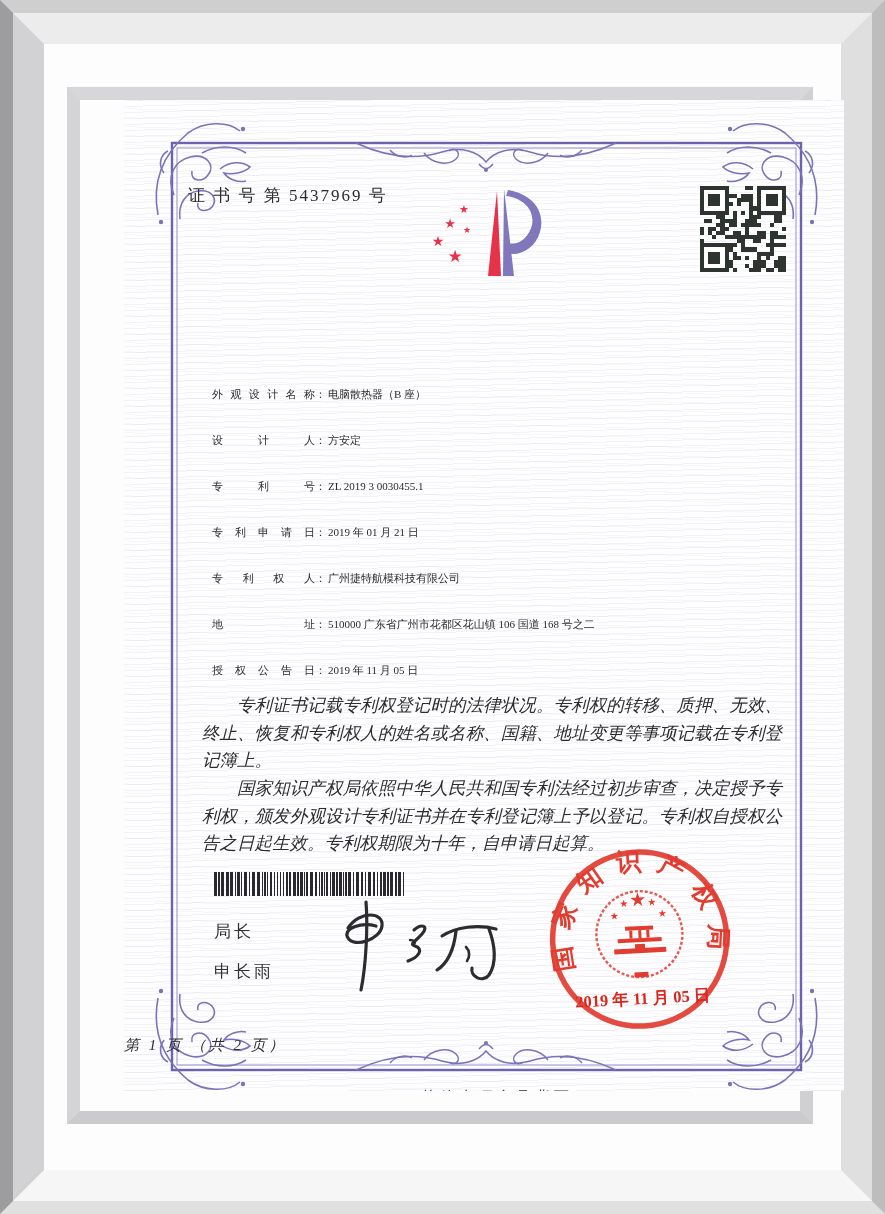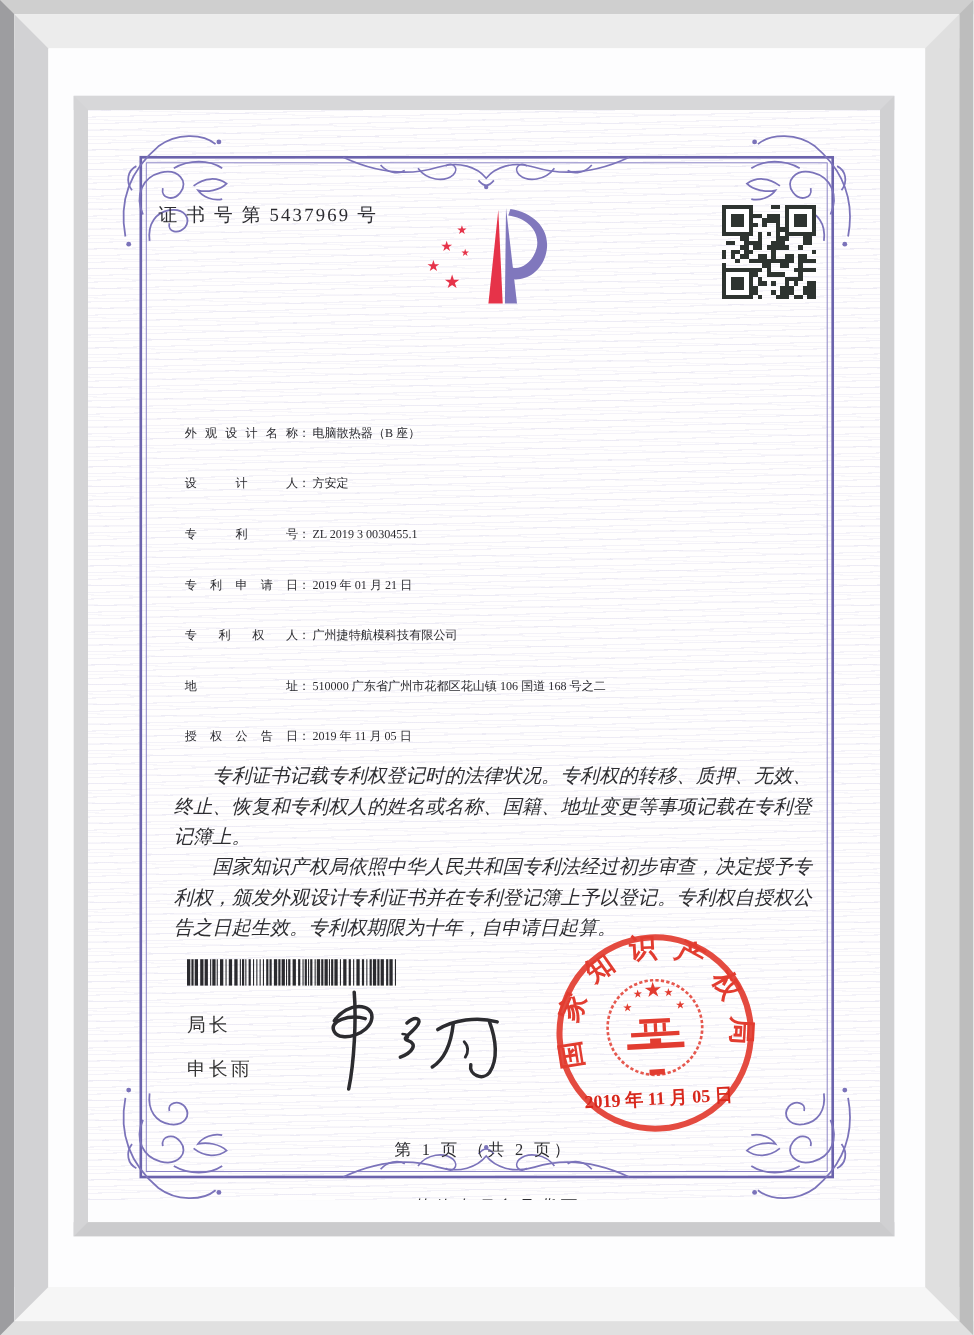--- a/index.html
+++ b/index.html
@@ -8,41 +8,42 @@
   .frame-in{width:100%;height:100%;border:31px solid;border-color:#ececec #dfdfdf #f6f6f6 #d2d2d4;}
   .mat{width:100%;height:100%;background:#fdfdfe;padding:43px 28px 46px 23px;}
   .bevel{width:100%;height:100%;border:13px solid;border-color:#d7d7d9 #d0d0d2 #cbcbcd #d4d4d6;}
   .sheet{
     position:relative;width:720px;height:991px;overflow:hidden;color:#2e2e33;
     font-family:"Liberation Serif","DejaVu Serif",serif;
     background:
       repeating-linear-gradient(178.5deg, rgba(124,116,188,0.085) 0 1px, rgba(255,255,255,0) 1px 6px),
       repeating-linear-gradient(181.5deg, rgba(124,116,188,0.055) 0 1px, rgba(255,255,255,0) 1px 9px),
       #fffefe;
+    margin-left: 44px;
   }
   .abs{position:absolute;}
   .certno{left:64px;top:84px;font-size:17px;letter-spacing:2px;color:#2b2b30;}
   .logo{left:298px;top:78px;width:124px;height:108px;}
   .qr{left:576px;top:86px;width:86px;height:86px;}
   .title{left:0;right:0;top:196px;text-align:center;font-size:37px;font-weight:600;letter-spacing:7px;color:#232329;}
   .fields{left:88px;top:284px;width:575px;font-size:11px;color:#2b2b30;}
   .frow{margin-bottom:26px;line-height:20px;white-space:nowrap;position:relative;}
   .flabel{display:inline-block;width:103px;text-align:justify;text-align-last:justify;}
   .fcolon{display:inline-block;margin-right:2px;}
   .pair2{position:absolute;left:287px;top:0;}
   .paras{left:78px;top:592px;width:580px;font-size:17.5px;line-height:1.58;text-align:justify;font-style:italic;color:#2d2d31;}
   .paras p{margin:0;text-indent:2em;}
   .barcode{left:90px;top:772px;width:200px;height:24px;font-size:0;}
   .barcode span{display:inline-block;height:24px;background:#2a2a2e;vertical-align:top;}
   .barcode span.g{background:transparent;}
   .ptitle{left:90px;top:820px;font-size:17px;letter-spacing:3px;color:#333;}
   .pname{left:90px;top:860px;font-size:17px;letter-spacing:3px;color:#333;}
   .sig{left:186px;top:796px;width:210px;height:104px;}
   .seal{left:422px;top:746px;width:192px;height:200px;transform:rotate(-3deg);}
-  .pagenum{left:0;right:0;top:936px;text-align:center;font-size:15px;letter-spacing:3px;color:#2d2d31;}
+  .pagenum{left:0;right:0;top:936px;text-align:left;font-size:15px;letter-spacing:3px;color:#2d2d31;font-style:italic;}
   .backnote{left:0;right:0;top:988px;text-align:center;font-size:15px;letter-spacing:4px;font-style:italic;color:#2d2d31;padding-left:20px;}
   .ornate{left:0;top:0;width:720px;height:1011px;pointer-events:none;}
 </style>
 </head>
 <body>
 
 <div class="photo">
  <div class="frame-in">
   <div class="mat">
    <div class="bevel">

